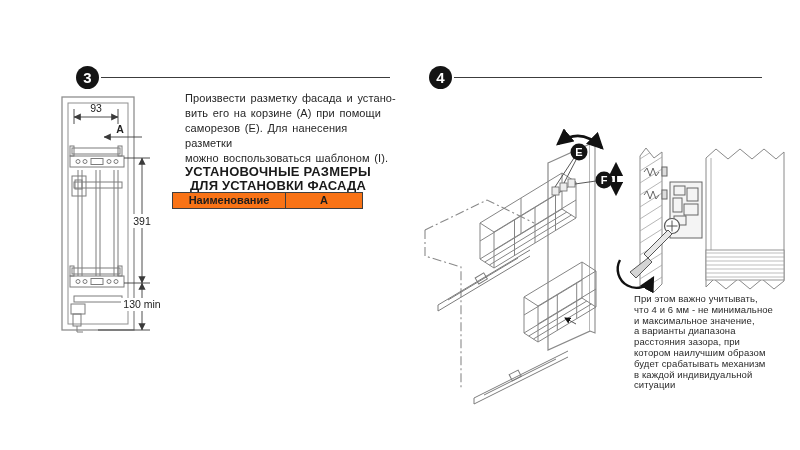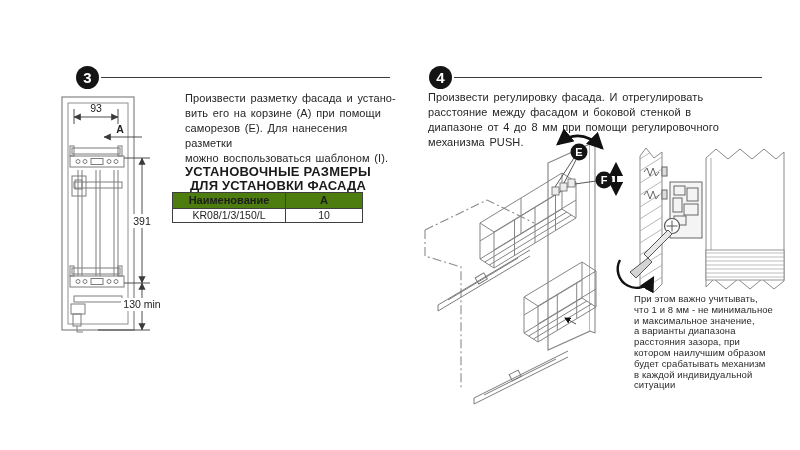--- a/index.html
+++ b/index.html
@@ -21,21 +21,21 @@
   }
   
   .tbl-title{
     font-size:13px;font-weight:bold;line-height:13.5px;text-align:center;
     color:#1a1a1a;white-space:pre-line;letter-spacing:.2px;
   }
   table.sizes{border-collapse:collapse;font-size:10.5px;color:#1d1d1d;}
   table.sizes th,table.sizes td{
     border:1px solid #3f3f3f;text-align:center;padding:0 4px;height:13px;line-height:13px;
   }
-  table.sizes th{background:#4d7c0f;font-weight:bold;font-size:11px;height:15px;}
+  table.sizes th{background:#f97316;font-weight:bold;font-size:11px;height:15px;}
   table.sizes .c-name{width:104px;}
   table.sizes .c-a{width:68px;}
   
   .note{
     font-size:9.5px;line-height:10.8px;color:#2a2a2a;white-space:pre-line;letter-spacing:.1px;
   }
   svg text{font-family:"Liberation Sans",sans-serif;}
   .dimtxt{font-size:10.5px;fill:#222;}
   .callout-txt{font-size:11px;font-weight:bold;fill:#fff;}
 </style>
@@ -135,36 +135,28 @@
 ДЛЯ УСТАНОВКИ ФАСАДА</div>
 
   <table class="abs sizes" style="left:172px;top:192px;">
     <thead>
       <tr>
         <th class="c-name">Наименование</th>
         <th class="c-a">A</th>
       </tr>
     </thead>
     <tbody>
-      <tr>
-        <td>KR08/1/3/150/L</td>
-        <td>10</td>
-      </tr>
     </tbody>
   </table>
 
   <div class="abs badge" style="left:429px;top:66px;">
     <span>4</span>
   </div>
   <div class="abs rule" style="left:454px;top:77px;width:308px;"></div>
 
-  <div class="abs instr" style="left:428px;top:90px;width:345px;">Произвести регулировку фасада. И  отрегулировать
-расстояние между фасадом и боковой стенкой в
-диапазоне от 4 до 8 мм при помощи регулировочного
-механизма PUSH.</div>
 
   <svg class="abs" style="left:418px;top:126px;" width="230" height="285" viewBox="0 0 230 285">
     <defs>
       <marker id="arb" viewBox="0 0 10 10" refX="8.5" refY="5" markerWidth="6.5" markerHeight="6.5" orient="auto-start-reverse">
         <path d="M0,0 L10,5 L0,10 z" fill="#111"></path>
       </marker>
     </defs>
 
     <g stroke="#8a8a8a" stroke-width="1.1" fill="none" stroke-dasharray="9 3 2 3">
       <path d="M7,104 L69,74 L116,97"></path>
@@ -329,21 +321,21 @@
         <line x1="96" y1="125" x2="174" y2="125"></line>
           <line x1="96" y1="129" x2="174" y2="129"></line>
         <line x1="96" y1="133" x2="174" y2="133"></line>
           <line x1="96" y1="137" x2="174" y2="137"></line>
         <line x1="96" y1="141" x2="174" y2="141"></line>
       </g>
     </g>
   </svg>
 
   <div class="abs note" style="left:634px;top:294px;width:158px;">При этом важно учитывать,
-что 1 и 8 мм - не минимальное
+что 4 и 6 мм - не минимальное
 и максимальное значение,
 а варианты диапазона
 расстояния зазора, при
 котором наилучшим образом
 будет срабатывать механизм
 в каждой индивидуальной
 ситуации</div>
 
 </div>
 

